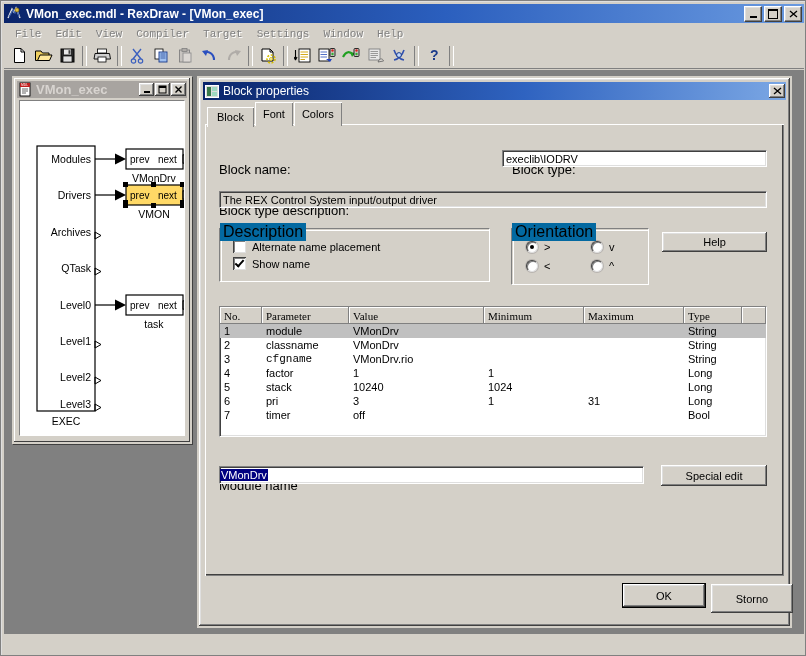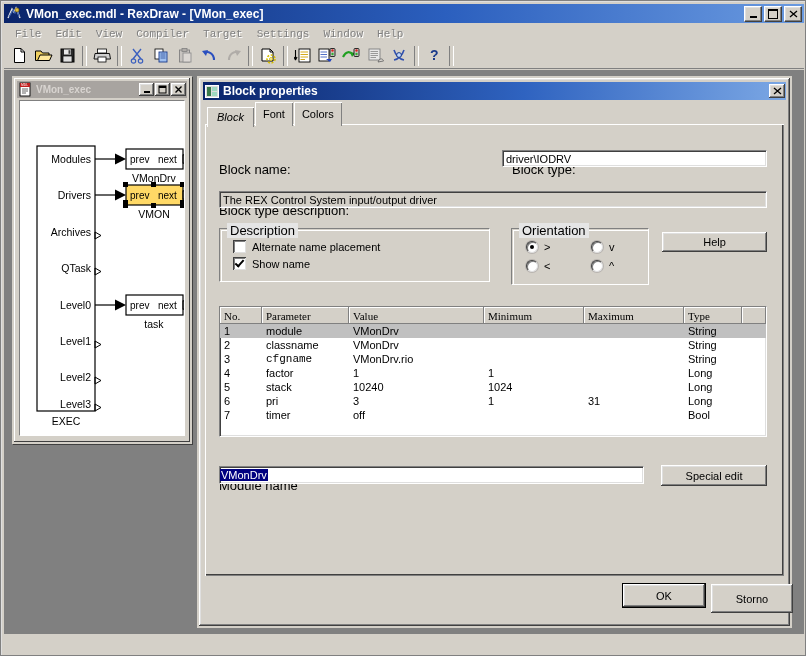--- a/index.html
+++ b/index.html
@@ -152,21 +152,21 @@
     display: flex; align-items: center;
     box-sizing: border-box;
   }
   .mdi-title .mdi-icon {
     width: 15px; height: 15px; margin: 0 3px 0 1px;
     flex: 0 0 auto; position: relative;
   }
   .mdi-title .mdi-text {
     color: #d8d4d0;
     font-weight: bold;
-    font-size: 10px;
+    font-size: 13px;
     white-space: nowrap;
   }
   .mdi-btns { margin-left: auto; display: flex; gap: 1px; margin-right: 1px; }
   .mdi-btn {
     width: 15px; height: 13px;
     background: #d4d0c8;
     box-shadow: inset -1px -1px 0 #404040, inset 1px 1px 0 #ffffff,
                 inset -2px -2px 0 #808080, inset 2px 2px 0 #dfdfdf;
     display: flex; align-items: center; justify-content: center;
     font-size: 9px; font-weight: bold; color: #000; line-height: 1;
@@ -199,21 +199,21 @@
     height: 18px;
     background: linear-gradient(to right, #0a246a 0%, #2f63c0 55%, #7ba7e4 100%);
     display: flex; align-items: center;
     box-sizing: border-box;
   }
   .dlg-title .dlg-icon {
     width: 14px; height: 13px; margin: 0 4px 0 2px; flex: 0 0 auto;
     position: relative;
   }
   .dlg-title .dlg-text {
-    color: #fff; font-weight: bold; font-size: 12px; white-space: nowrap;
+    color: #fff; font-weight: normal; font-size: 12px; white-space: nowrap;
   }
   .dlg-close {
     margin-left: auto; margin-right: 1px;
     width: 16px; height: 14px;
     background: #d4d0c8;
     box-shadow: inset -1px -1px 0 #404040, inset 1px 1px 0 #ffffff,
                 inset -2px -2px 0 #808080, inset 2px 2px 0 #dfdfdf;
     display: flex; align-items: center; justify-content: center;
     font-size: 10px; font-weight: bold; color: #000; line-height: 1;
   }
@@ -236,21 +236,20 @@
     margin-right: 1px;
     box-shadow: inset 1px 1px 0 #ffffff, inset -1px 0 0 #808080;
     box-sizing: border-box;
   }
   .tab.active {
     height: 20px;
     font-weight: normal;
     padding: 0 10px;
     margin-bottom: -1px;
     z-index: 5;
-    font-style: italic;
   }
   .tabpage {
     position: absolute;
     left: 6px; top: 46px;
     width: 579px; height: 452px;
     background: #d4d0c8;
     box-shadow: inset 1px 1px 0 #ffffff, inset -1px -1px 0 #808080,
                 inset -2px -2px 0 #404040;
     box-sizing: border-box;
   }
@@ -291,24 +290,24 @@
     left: 1px; top: 1px; right: 0; bottom: 0;
     border: 1px solid #ffffff;
     border-left-color: #ffffff;
     border-top-color: #ffffff;
     pointer-events: none;
     box-sizing: border-box;
     border-right: none; border-bottom: none;
   }
   .gb-title {
     position: absolute;
-    top: -6px; left: 7px;
-    background: #e5e5e5;
+    top: -6px; left: 0;
+    background: #0369a1;
     padding: 0 3px;
-    font-size: 13px;
+    font-size: 16px;
     color: #000;
     z-index: 2;
   }
 
   .checkrow {
     position: absolute;
     display: flex; align-items: center;
     font-size: 11px; color: #000;
     white-space: nowrap;
   }
@@ -722,21 +721,21 @@
           <div class="tab active">Block</div>
           <div class="tab">Font</div>
           <div class="tab">Colors</div>
         </div>
 
         <div class="tabpage">
 
           <span class="lbl" style="left:14px; top:12px;">Block name:</span>
 
           <span class="lbl" style="left:307px; top:12px;">Block type:</span>
-          <div class="field white" style="left:297px; top:26px; width:265px; height:17px;">driver\IODRV</div>
+          <div class="field white" style="left:297px; top:26px; width:265px; height:17px;">execlib\IODRV</div>
 
           <span class="lbl" style="left:14px; top:53px;">Block type description:</span>
           <div class="field" style="left:14px; top:67px; width:548px; height:17px;">The REX Control System input/output driver</div>
 
           <div class="groupbox" style="left:14px; top:104px; width:271px; height:54px;">
             <span class="gb-title">Description</span>
           </div>
           <div class="checkrow" style="left:28px; top:116px;">
             <span class="cbox"></span>
             <span>Alternate name placement</span>

